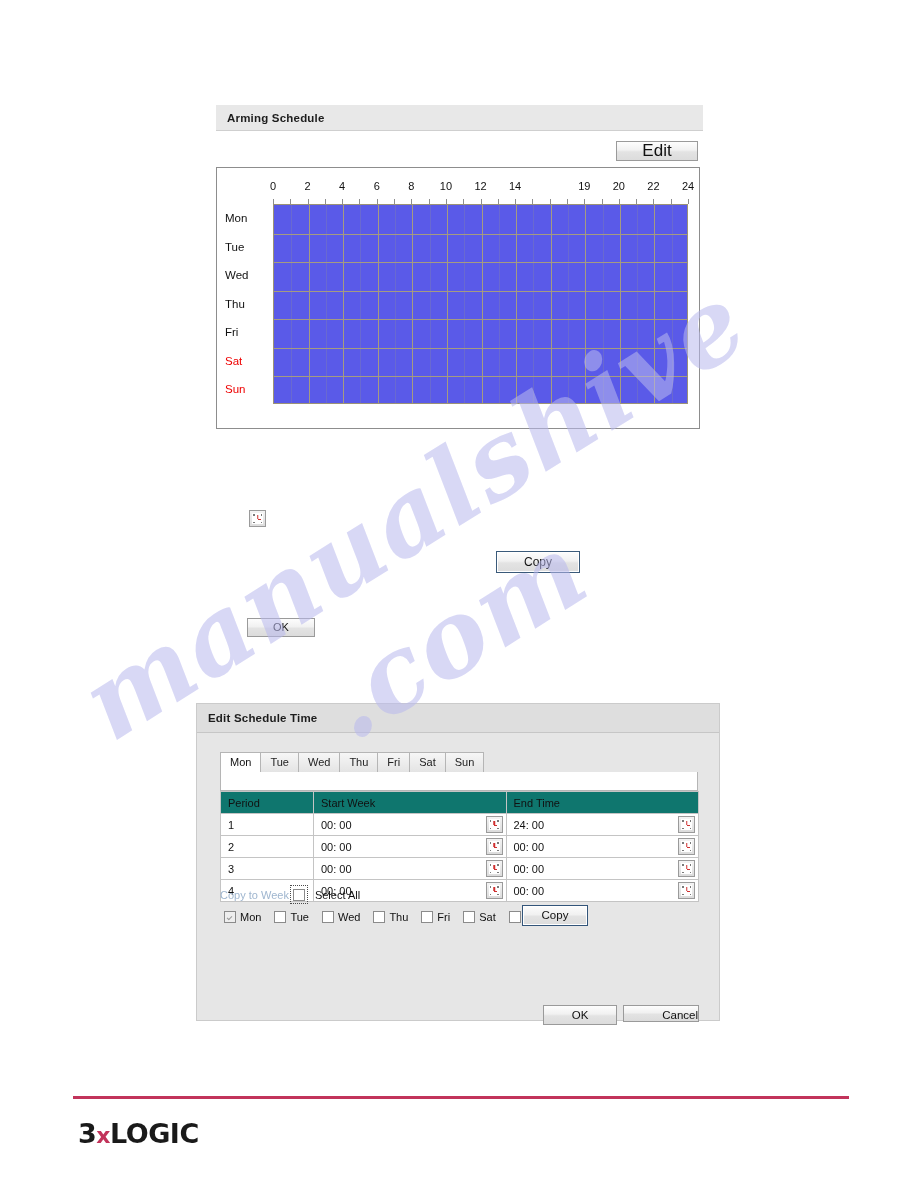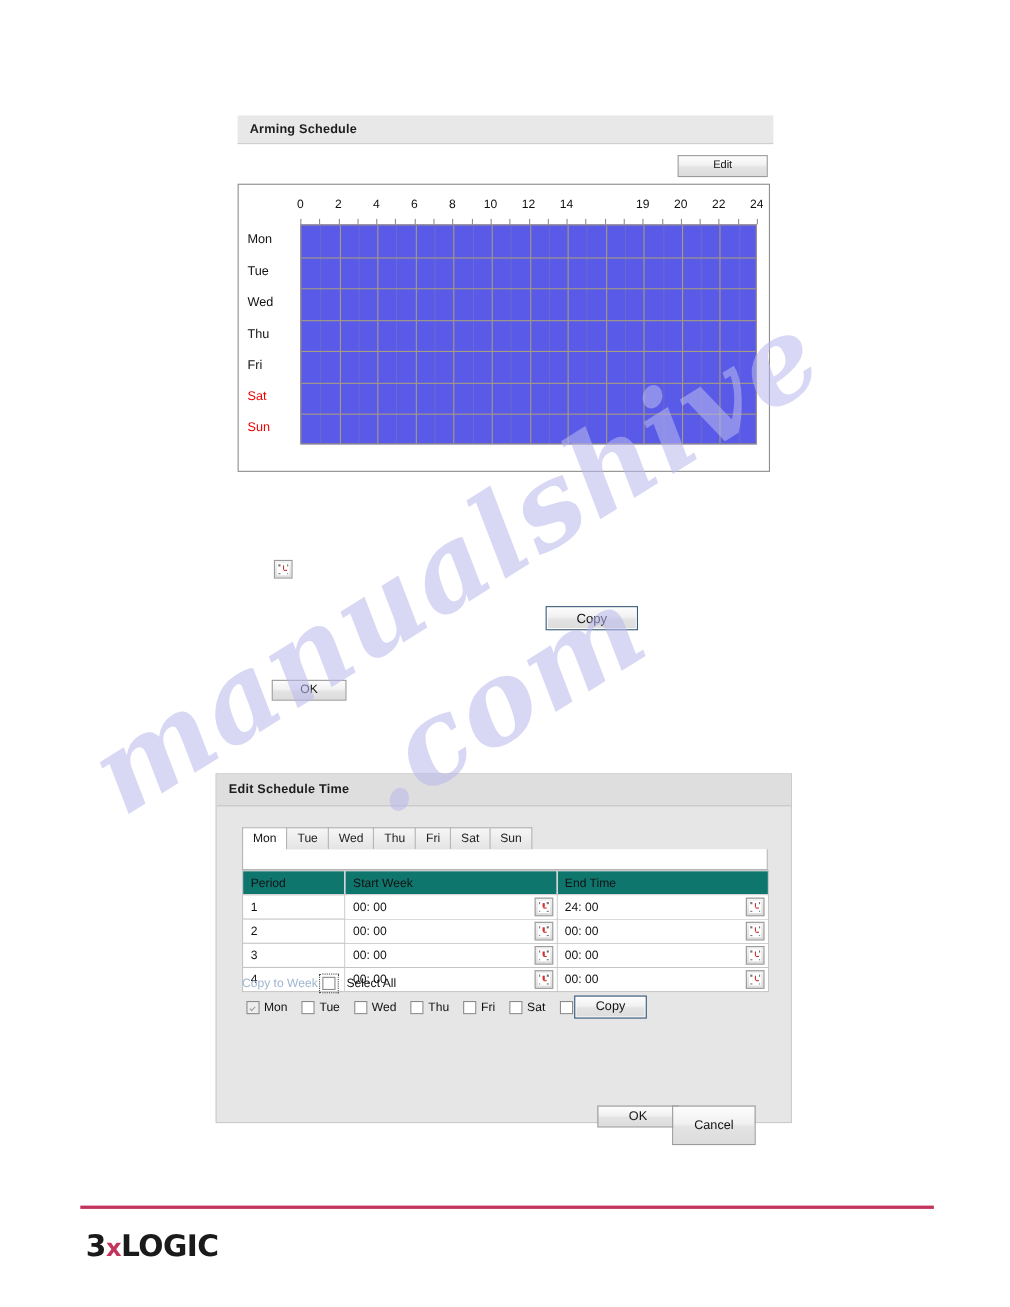--- a/index.html
+++ b/index.html
@@ -46,21 +46,21 @@
     letter-spacing:.2px;
   }
 
   
   #arming-panel{left:216px;top:105px;width:487px;}
   #arming-head{width:487px;height:26px;line-height:12px;}
 
   #edit-btn-row{position:relative;height:38px;}
   .btn{
     font-family:"Liberation Sans", sans-serif;
-    font-size:10px;
+    font-size:17px;
     color:#111;
     background:linear-gradient(to bottom,#fdfdfd 0%,#f1f1f1 45%,#e3e3e3 55%,#dcdcdc 100%);
     border:1px solid #9a9a9a;
     box-sizing:border-box;
     text-align:center;
     cursor:pointer;
     padding:0;
   }
   #edit-button{
     position:absolute;right:5px;top:10px;
@@ -293,22 +293,22 @@
   }
 
   #dialog-footer{
     position:absolute;left:0;top:272px;width:100%;
   }
   #ok-button-dialog{
     position:absolute;left:346px;top:0;
     width:74px;height:20px;line-height:18px;font-size:11.5px;
   }
   #cancel-button-dialog{
-    position:absolute;left:414px;top:0;
-    width:76px;height:36px;line-height:18px;font-size:11.5px;
+    position:absolute;left:426px;top:0;
+    width:76px;height:17px;line-height:18px;font-size:11.5px;text-align:right;
   }
 
   
   #footer-rule{
     position:absolute;left:73px;top:1096px;
     width:776px;height:3px;background:#c2345b;
   }
   #logo{
     position:absolute;left:78px;top:1118px;
     font-family:"DejaVu Sans", sans-serif;

